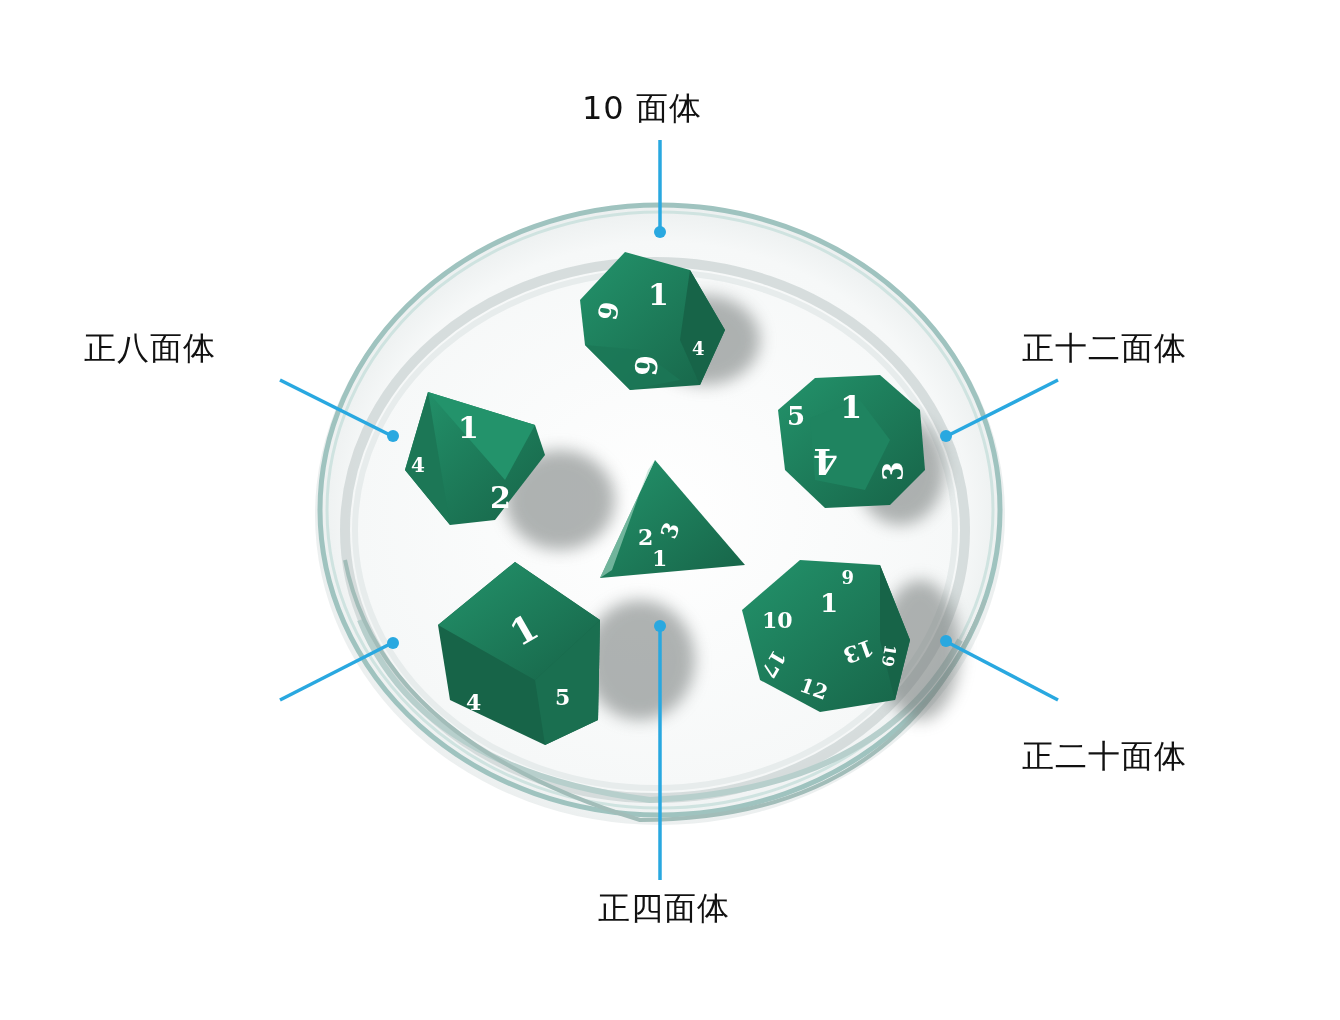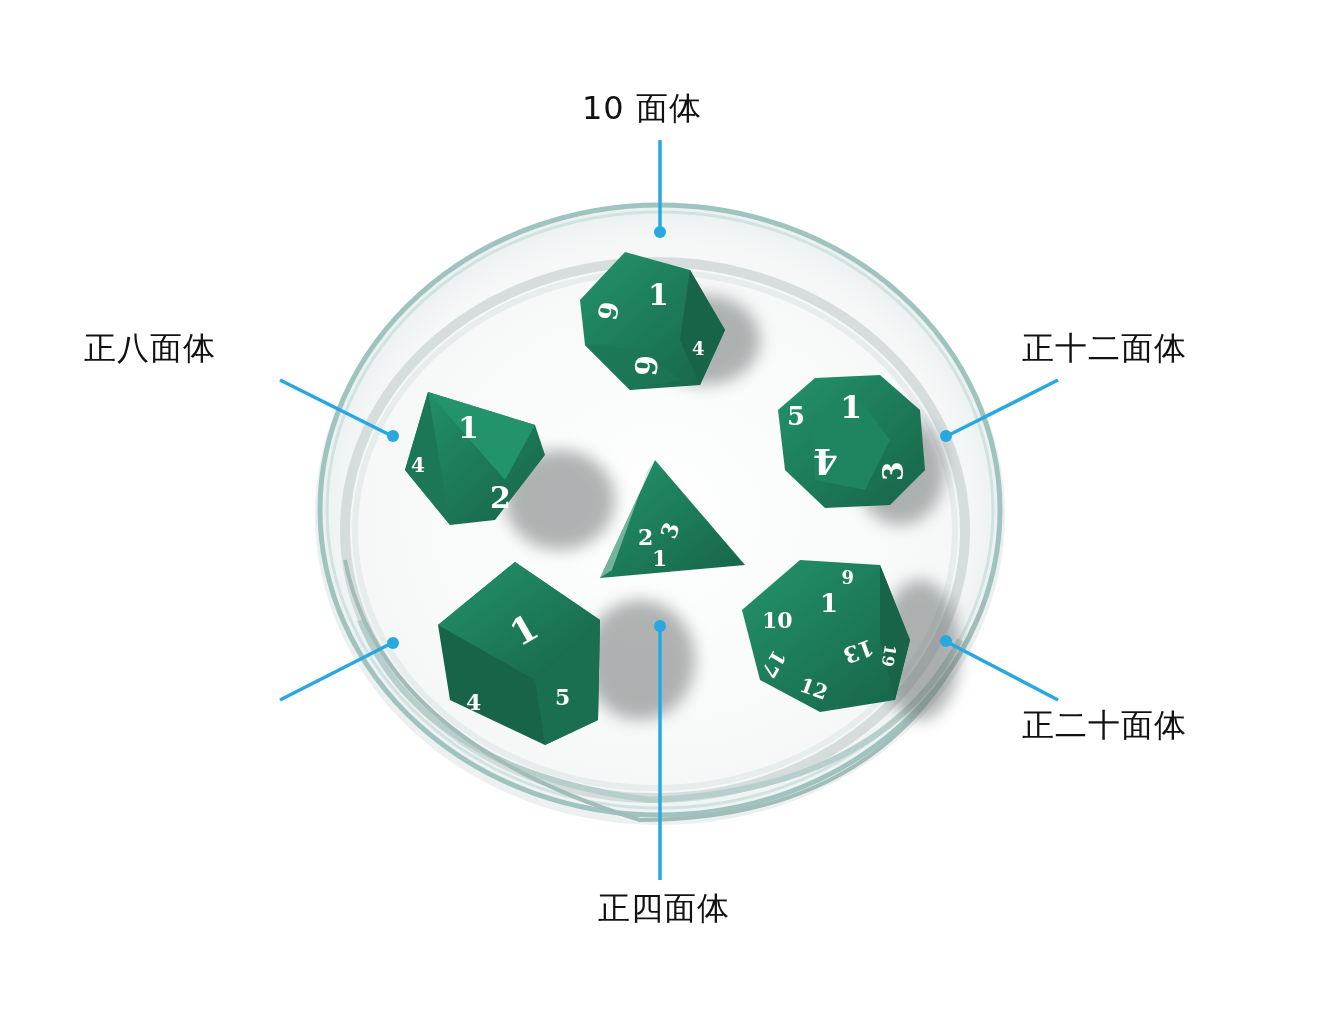--- a/index.html
+++ b/index.html
@@ -116,14 +116,14 @@
     <line x1="660" y1="626" x2="660" y2="880"></line>
     <circle cx="660" cy="626" r="6" stroke="none"></circle>
   </g>
 </svg>
 
 <div class="label" style="left:582px;top:88px;">10 面体</div>
 <div class="label" style="left:84px;top:328px;">正八面体</div>
 <div class="label" style="left:1022px;top:328px;">正十二面体</div>
 <div class="label" style="left:84px;top:705px;">
 </div>
-<div class="label" style="left:1022px;top:705px;">正二十面体</div>
+<div class="label" style="left:1022px;top:736px;">正二十面体</div>
 <div class="label" style="left:598px;top:888px;">正四面体</div>
 
 </body></html>

